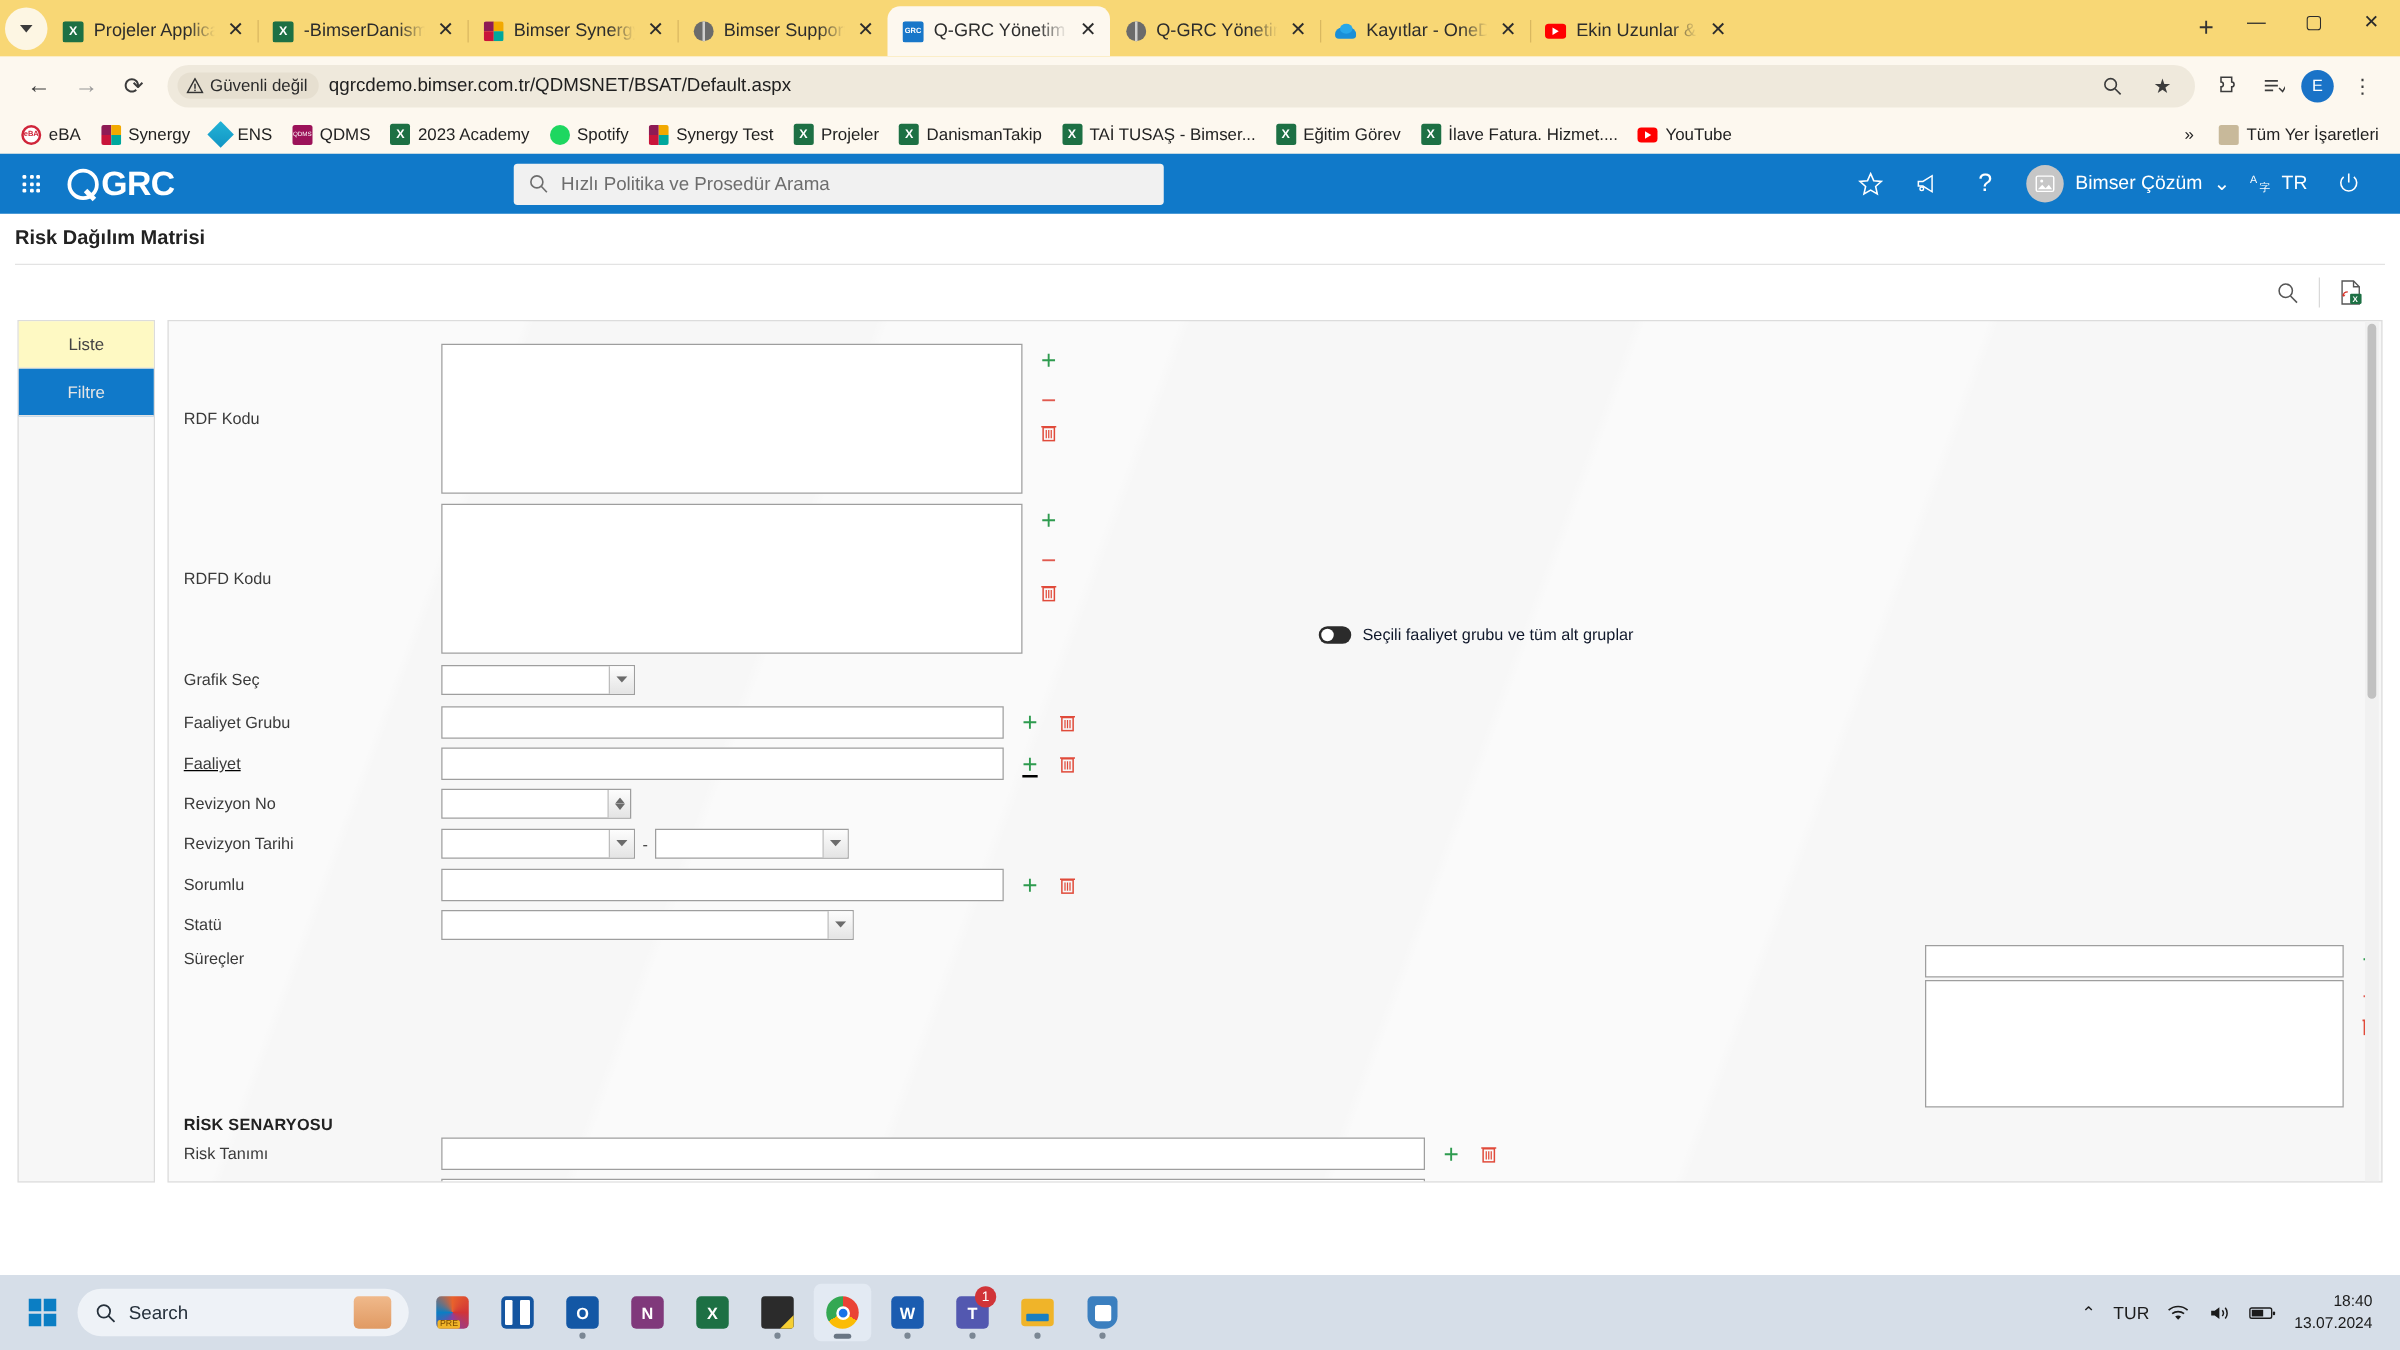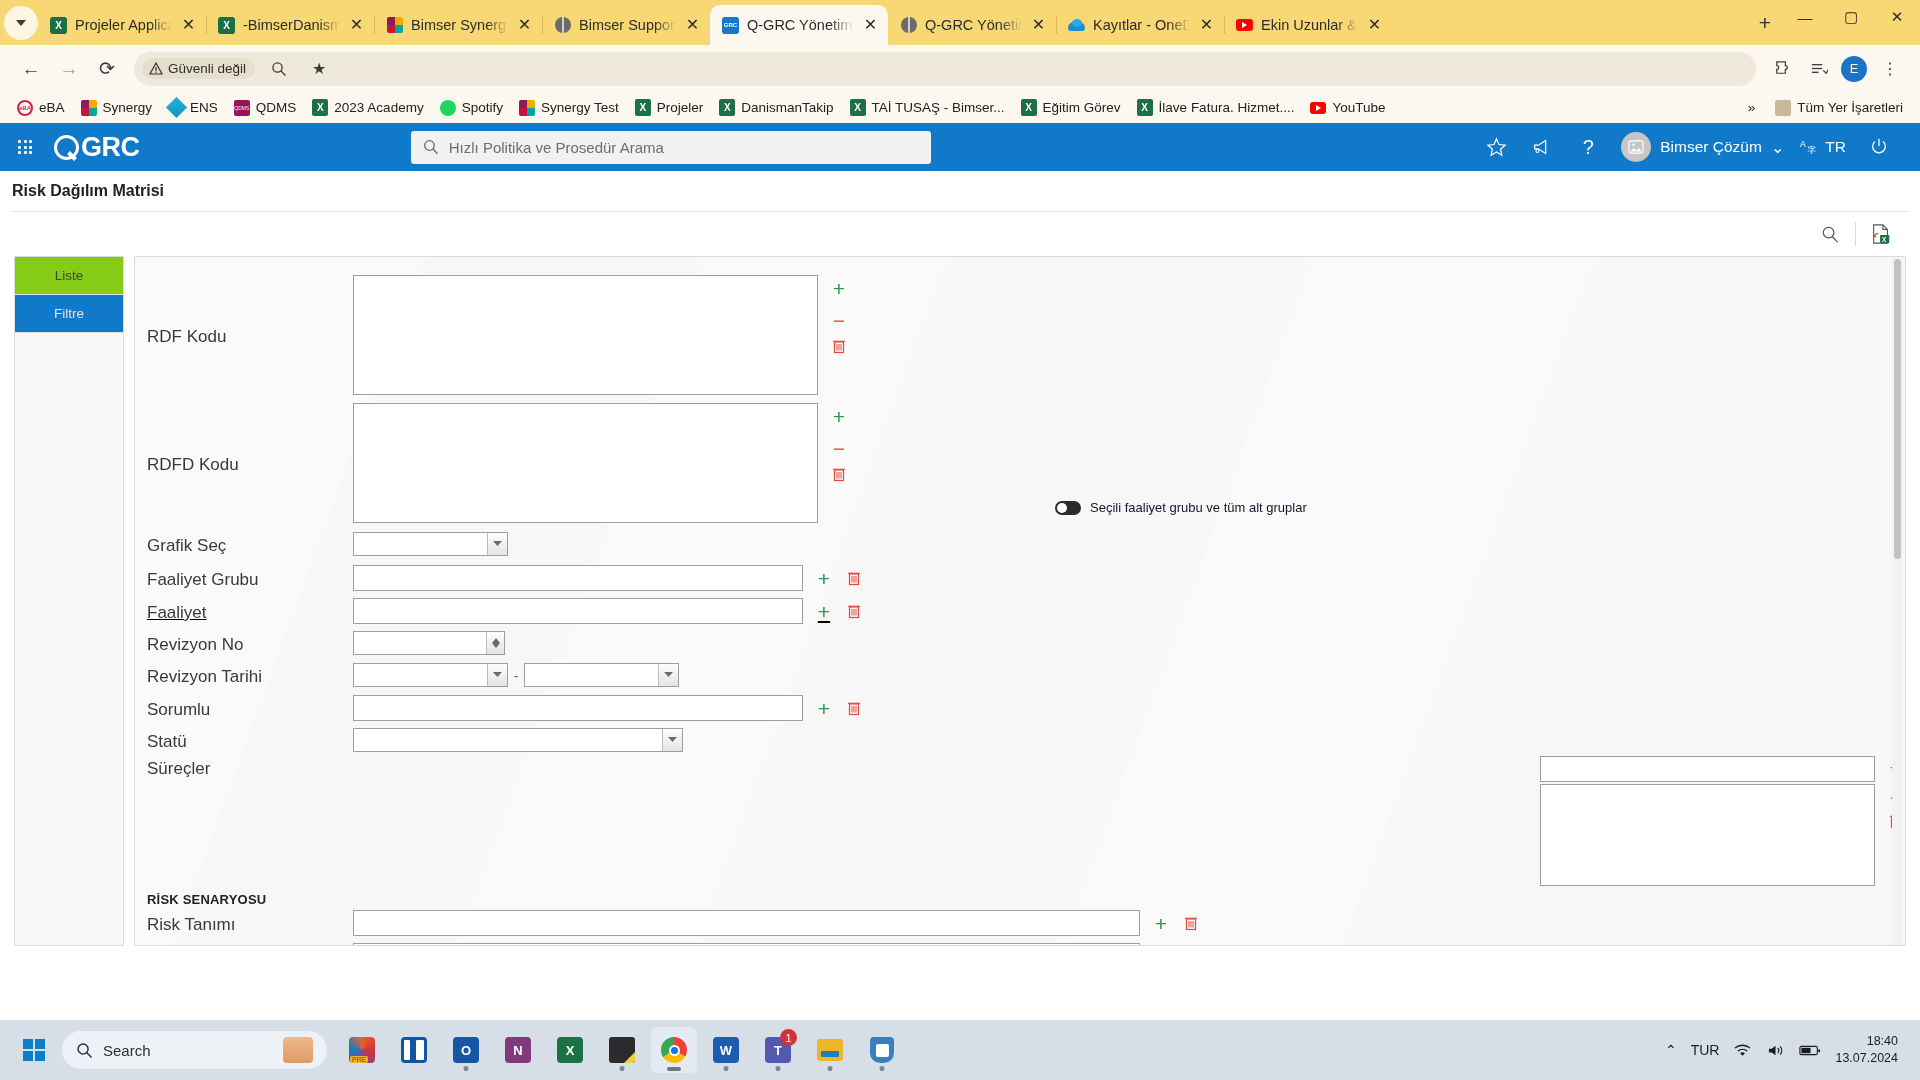--- a/index.html
+++ b/index.html
@@ -107,37 +107,37 @@
 
   .action-bar { height: 44px; display:flex; align-items:center; justify-content:flex-end; gap:0; padding-right: 18px; }
   .act-icon { width:42px;height:42px;display:flex;align-items:center;justify-content:center;cursor:pointer;}
   .act-div { width:1px;height:24px;background:#d9d9d9;margin:0 4px;}
 
   
   .content { flex:1; display:flex; padding: 0 0 0 14px; overflow:hidden; position:relative; }
 
   .sidetabs { width: 110px; flex:0 0 110px; border:1px solid #dcdcdc; background:#f7f7f7; height: 690px; }
   .sidetab { height:38px; display:flex;align-items:center;justify-content:center; font-size:13.5px; color:#444; cursor:pointer; background:# efefef;}
-  .sidetab { background:#84cc16; border-bottom:1px solid #e2e2e2;}
+  .sidetab { background:#fef9c3; border-bottom:1px solid #e2e2e2;}
   .sidetab.active { background:#1079c9; color:#e5e5e5; font-weight:normal;}
 
   .panel {
     flex:1; margin-left: 10px; margin-right: 14px; height: 690px; background:#f7f7f7;
     border:1px solid #dcdcdc; position:relative; overflow:hidden;
   }
   .panel::before{
     content:""; position:absolute; inset:0;
     background:
       linear-gradient(110deg, rgba(255,255,255,.85) 0 14%, rgba(0,0,0,0) 14.5% 28%, rgba(255,255,255,.75) 28.5% 40%, rgba(0,0,0,0) 40.5% 58%, rgba(255,255,255,.8) 58.5% 72%, rgba(0,0,0,0) 72.5% 100%);
     opacity:.5; pointer-events:none;
   }
   .form { position:relative; padding: 14px 0 0 0; }
 
   .row { display:flex; align-items:flex-start; }
-  .lbl { width: 218px; flex:0 0 218px; padding-left: 12px; font-size:17px; color:#3a3a3a; }
+  .lbl { width: 218px; flex:0 0 218px; padding-left: 12px; font-size:13px; color:#3a3a3a; }
   .fld { display:flex; align-items:flex-start; gap: 12px; }
 
   .txt-in { border:1px solid #9e9e9e; background:#fff; }
   .big-box { width: 465px; height: 120px; }
   .icon-btn { width:18px; height:18px; display:flex; align-items:center; justify-content:center; cursor:pointer; }
   .plus { color:#2e9b4f; font-size:21px; line-height:1; font-weight:300;}
   .minus { color:#e05a4f; font-size:21px; line-height:1; font-weight:300;}
   .trash { color:#e04a3a; }
 
   .sel {
@@ -287,20 +287,21 @@
     <div class="navbtn">⟳</div>
     <div class="omnibox">
       <div class="notsecure">
         <svg class="tri-svg" width="14" height="13" viewBox="0 0 14 13">
           <path d="M7 1 L13 12 L1 12 Z" fill="none" stroke="#333" stroke-width="1.2"></path>
           <rect x="6.4" y="5" width="1.2" height="4" fill="#333"></rect>
           <rect x="6.4" y="9.7" width="1.2" height="1.2" fill="#333"></rect>
         </svg>
         <span>Güvenli değil</span>
       </div>
+      <span class="url">qgrcdemo.bimser.com.tr/QDMSNET/BSAT/Default.aspx</span>
       <span class="tb-icon">
         <svg width="16" height="16" viewBox="0 0 16 16">
             <circle cx="6.5" cy="6.5" r="4.6" fill="none" stroke="#3c3c3c" stroke-width="1.3"></circle>
             <line x1="10" y1="10" x2="14.5" y2="14.5" stroke="#3c3c3c" stroke-width="1.3"></line>
           </svg>
       </span>
       <span class="tb-icon">★</span>
     </div>
     <div class="tb-icon">
       <svg width="19" height="19" viewBox="0 0 20 20">

